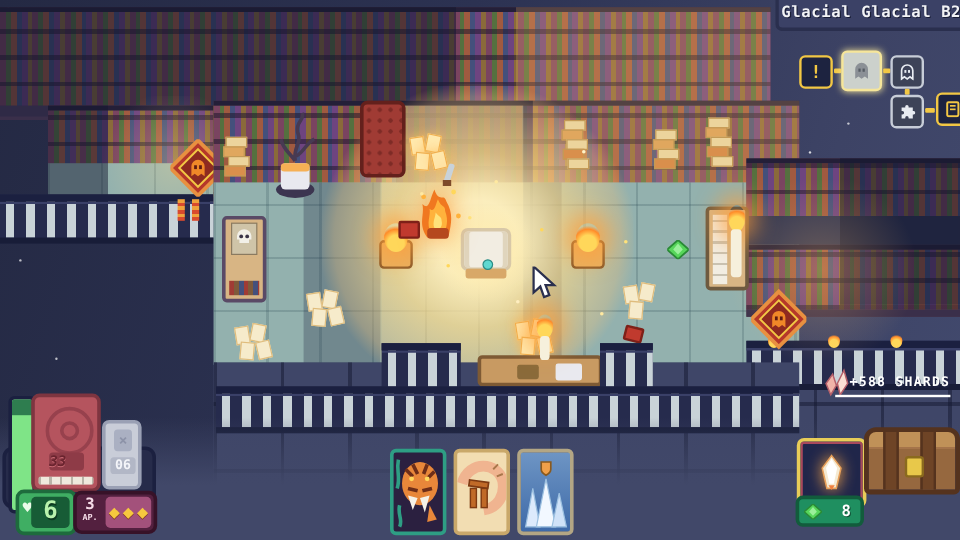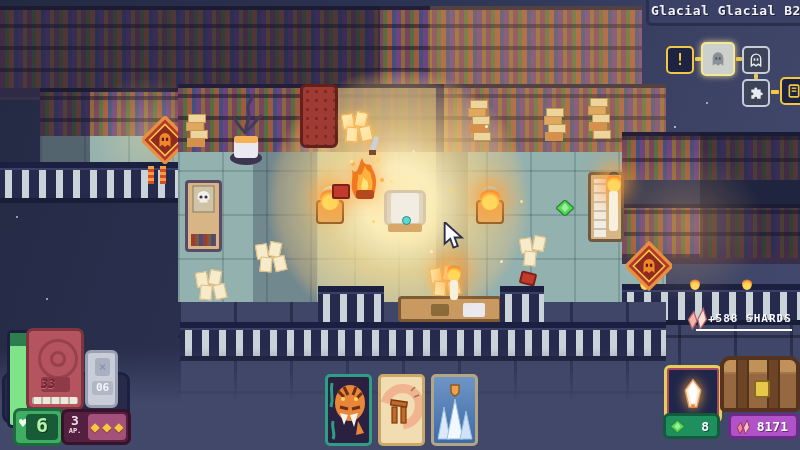--- a/index.html
+++ b/index.html
@@ -426,21 +426,14 @@
     <div class="strap" style="right:16px;"></div>
     <div class="clasp"></div>
   </div>
   <div class="abs curbadge g-badge" style="left:663px;top:413px;width:57px;height:26px;">
     <svg width="15" height="13" viewBox="0 0 18 16" style="margin-left:4px;">
         <polygon points="9,0 18,8 9,16 0,8" fill="#57d65b" stroke="#2a8a36" stroke-width="1.5"></polygon>
         <polygon points="9,3 13,8 9,12 5,8" fill="#9af09a"></polygon>
       </svg>
     <span class="num">8</span>
   </div>
-  <div class="abs curbadge p-badge" style="left:728px;top:413px;width:71px;height:26px;">
-    <svg width="16" height="17" viewBox="0 0 14 16" style="margin-left:4px;">
-        <polygon points="4,15 1.5,9 5,4 7,10" fill="#f0889a" stroke="#8a2a4a" stroke-width=".8"></polygon>
-        <polygon points="9,15 7.5,9 11,2 13,9" fill="#fac0c8" stroke="#8a2a4a" stroke-width=".8"></polygon>
-      </svg>
-    <span class="num">8171</span>
-  </div>
 
 </div>
 
 </body></html>

